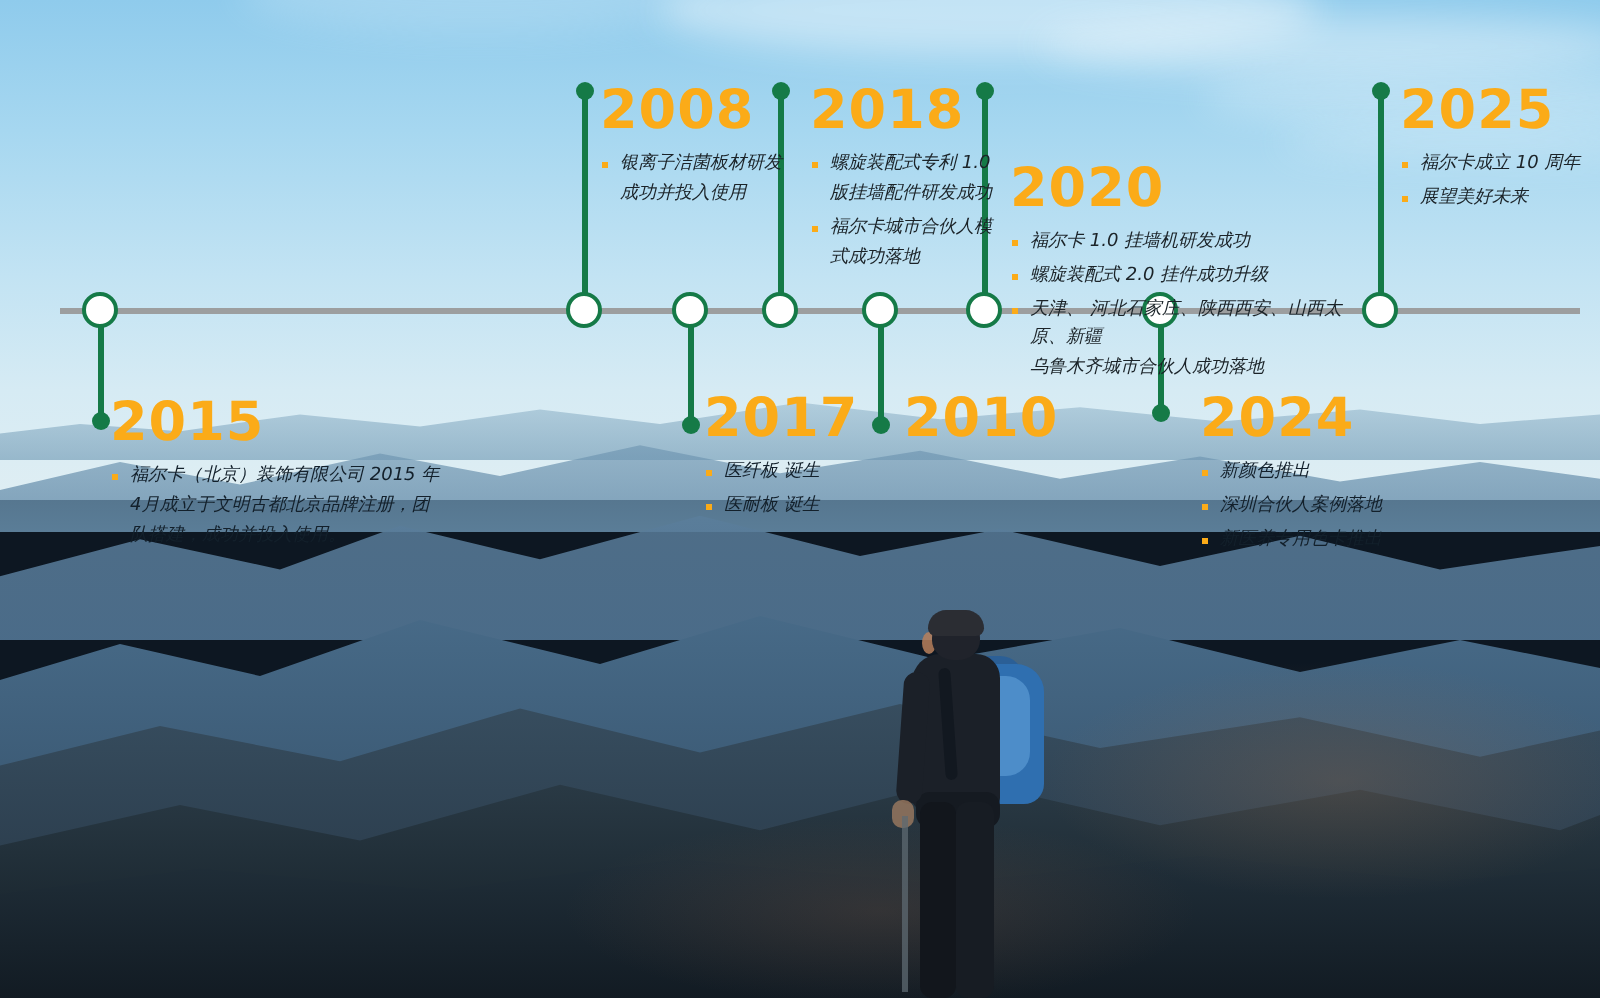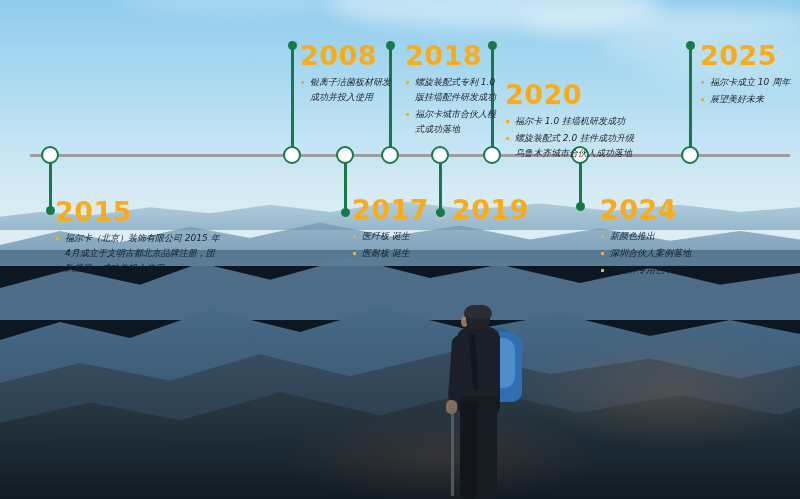--- a/index.html
+++ b/index.html
@@ -169,30 +169,31 @@
           <li>螺旋装配式专利 1.0</li>
           <li class="cont">版挂墙配件研发成功</li>
           <li>福尔卡城市合伙人模</li>
           <li class="cont">式成功落地</li>
         </ul>
       </div>
       <div class="node" style="left: 431px; top: 146px;"></div>
       <div class="stem" style="left: 439px; top: 155px; height: 58px;"></div>
       <div class="stemcap" style="left: 436px; top: 208px;"></div>
       <div class="entry lower" style="left: 452px; top: 196px; width: 110px;">
-        <div class="year">2019</div>
+        <div class="year">2010</div>
       </div>
       <div class="node" style="left: 483px; top: 146px;"></div>
       <div class="stem" style="left: 491px; top: 45px; height: 110px;"></div>
       <div class="stemcap" style="left: 488px; top: 41px;"></div>
       <div class="entry upper" style="left: 505px; top: 42px; width: 180px; margin-top: 39px;">
         <div class="year">2020</div>
         <ul class="bullets">
           <li>福尔卡 1.0 挂墙机研发成功</li>
           <li>螺旋装配式 2.0 挂件成功升级</li>
+          <li>天津、 河北石家庄、陕西西安、山西太原、新疆</li>
           <li class="cont">乌鲁木齐城市合伙人成功落地</li>
         </ul>
       </div>
       <div class="node" style="left: 571px; top: 146px;"></div>
       <div class="stem" style="left: 579px; top: 155px; height: 52px;"></div>
       <div class="stemcap" style="left: 576px; top: 202px;"></div>
       <div class="entry lower" style="left: 600px; top: 196px; width: 130px;">
         <div class="year">2024</div>
         <ul class="bullets">
           <li>新颜色推出</li>

